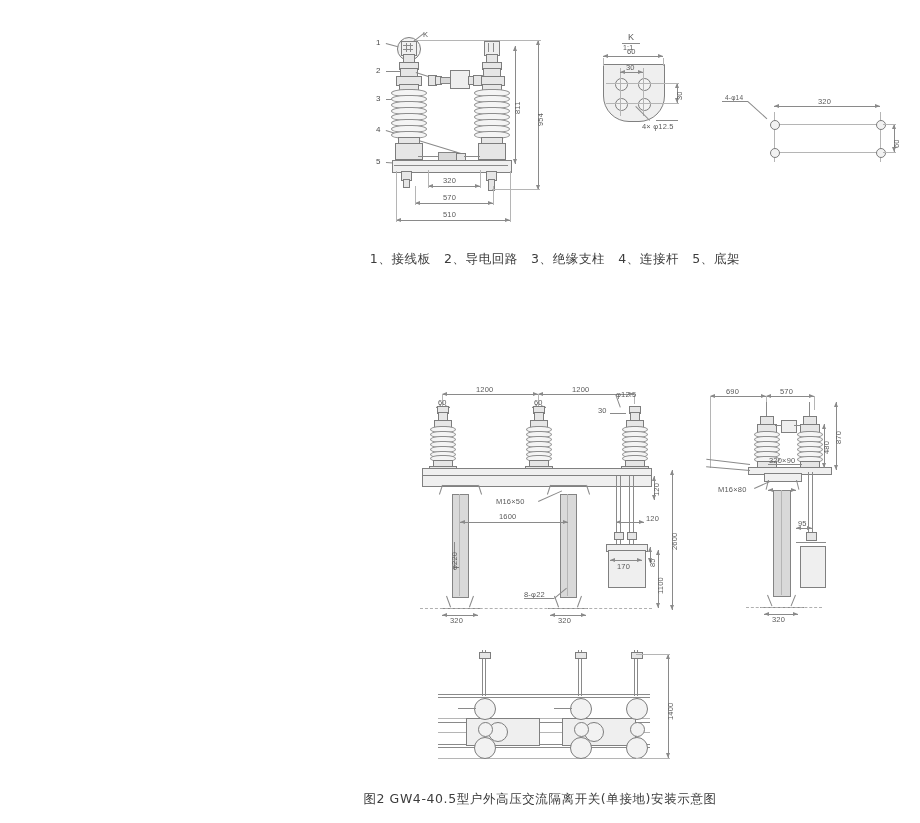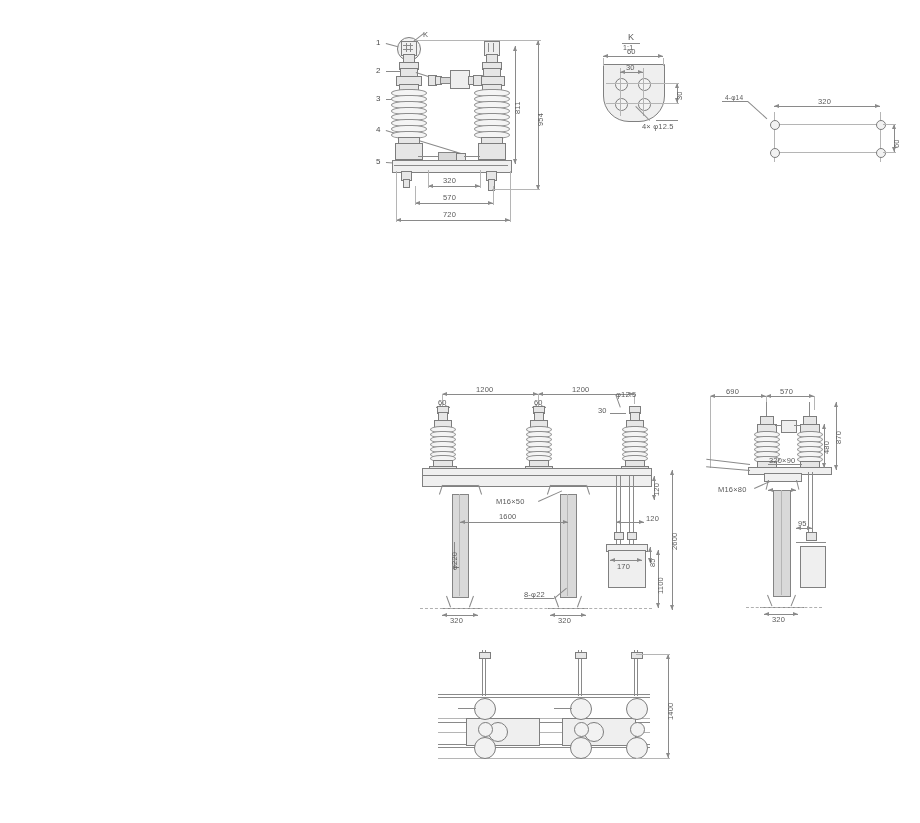--- a/index.html
+++ b/index.html
@@ -202,21 +202,21 @@
       <div class="arrowL" style="left:45px;top:172.5px;"></div>
       <div class="arrowR" style="left:118px;top:172.5px;"></div>
       <div class="dim-txt" style="left:73px;top:165px;">570</div>
       <div class="ln v thin" style="left:45px;top:158px;height:19px;"></div>
       <div class="ln v thin" style="left:123px;top:158px;height:19px;"></div>
     </div>
     <div>
       <div class="ln h" style="left:26px;top:192px;width:114px;"></div>
       <div class="arrowL" style="left:26px;top:189.5px;"></div>
       <div class="arrowR" style="left:135px;top:189.5px;"></div>
-      <div class="dim-txt" style="left:73px;top:182px;">720</div>
+      <div class="dim-txt" style="left:73px;top:182px;">510</div>
       <div class="ln v thin" style="left:26px;top:143px;height:51px;"></div>
       <div class="ln v thin" style="left:140px;top:143px;height:51px;"></div>
     </div>
 
     <div>
       <div class="dim-txt" style="left:258px;top:4px;font-size:9px;">K</div>
       <div class="ln h" style="left:252px;top:15px;width:18px;"></div>
       <div class="dim-txt" style="left:253px;top:16px;font-size:7px;">1:1</div>
 
       <div class="plate" style="left:233px;top:36px;width:60px;height:56px;border-radius:0 0 26px 26px;"></div>
@@ -276,20 +276,21 @@
 
       <div class="ln v" style="left:524px;top:96px;height:28px;"></div>
       <div class="arrowU" style="left:521.5px;top:96px;"></div>
       <div class="arrowD" style="left:521.5px;top:119px;"></div>
       <div class="dim-txt v" style="left:522px;top:120px;">60</div>
       <div class="ln h thin" style="left:513px;top:96px;width:13px;"></div>
       <div class="ln h thin" style="left:513px;top:124px;width:13px;"></div>
     </div>
   </div>
 
+  <div class="cap-line" style="left:0;top:251px;width:920px;padding-left:190px;box-sizing:border-box;">1、接线板　2、导电回路　3、绝缘支柱　4、连接杆　5、底架</div>
 
   <div class="fig" id="fig2" style="left:420px;top:382px;width:460px;height:400px;">
 
     <div>
 
       <div class="ln h" style="left:22px;top:12px;width:96px;"></div>
       <div class="arrowL" style="left:22px;top:9.5px;"></div>
       <div class="arrowR" style="left:113px;top:9.5px;"></div>
       <div class="dim-txt" style="left:56px;top:3px;">1200</div>
 
@@ -644,14 +645,15 @@
         <div class="ln v" style="left:238px;top:4px;height:104px;"></div>
         <div class="arrowU" style="left:235.5px;top:4px;"></div>
         <div class="arrowD" style="left:235.5px;top:103px;"></div>
         <div class="dim-txt v" style="left:236px;top:70px;">1400</div>
         <div class="ln h thin" style="left:206px;top:4px;width:34px;"></div>
         <div class="ln h thin" style="left:206px;top:108px;width:34px;"></div>
       </div>
     </div>
   </div>
 
+  <div class="cap-line" style="left:0;top:791px;width:920px;padding-left:160px;box-sizing:border-box;">图2  GW4-40.5型户外高压交流隔离开关(单接地)安装示意图</div>
 
 </div>
 
 </body></html>

